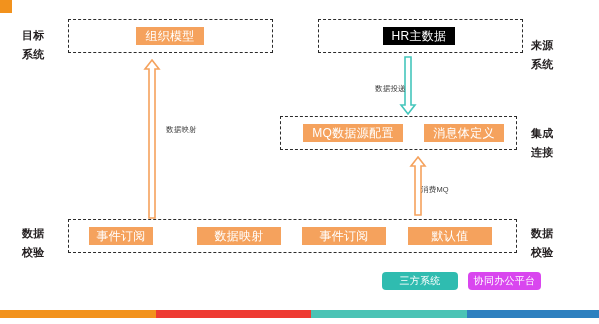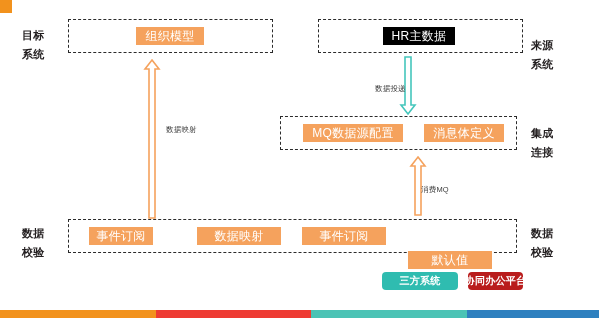--- a/index.html
+++ b/index.html
@@ -85,21 +85,21 @@
   
   .legend-pill {
     position: absolute;
     box-sizing: border-box;
     display: flex;
     align-items: center;
     justify-content: center;
     border-radius: 4px;
     color: #ffffff;
     font-size: 10px;
-    font-weight: bold;
+    font-weight: normal;
     letter-spacing: 0.3px;
     white-space: nowrap;
     text-align: right;
   }
 
   
   .bottom-bar {
     position: absolute;
     left: 0;
     bottom: 6px;
@@ -146,21 +146,21 @@
   <div class="pill orange" style="left:303px; top:124px; width:100px; height:18px;">MQ数据源配置</div>
 
   <div class="dashed-box" style="left:68px; top:219px; width:449px; height:34px;"></div>
 
   <div class="pill orange" style="left:89px; top:227px; width:64px; height:18px;">事件订阅</div>
 
   <div class="pill orange" style="left:197px; top:227px; width:84px; height:18px;">数据映射</div>
 
   <div class="pill orange" style="left:302px; top:227px; width:84px; height:18px;">事件订阅</div>
 
-  <div class="pill orange" style="left:408px; top:227px; width:84px; height:18px;margin-top:24px;">默认值</div>
+  <div class="pill orange" style="left:408px; top:227px; width:84px; height:18px;">默认值</div>
 
   <div class="arrow" style="left:143px; top:58px;">
     <svg width="18" height="162" viewBox="0 0 18 162">
       <path d="M9 2 L16 11 L12 11 L12 160 L6 160 L6 11 L2 11 Z" fill="none" stroke="#F5A25D" stroke-width="1.6" stroke-linejoin="miter"></path>
     </svg>
   </div>
   <div class="edge-label" style="left:166px; top:125px;">数据映射</div>
 
   <div class="arrow" style="left:399px; top:56px;">
     <svg width="18" height="60" viewBox="0 0 18 60">
@@ -171,21 +171,21 @@
 
   <div class="arrow" style="left:409px; top:155px;">
     <svg width="18" height="62" viewBox="0 0 18 62">
       <path d="M9 2 L16 11 L12 11 L12 60 L6 60 L6 11 L2 11 Z" fill="none" stroke="#F5A25D" stroke-width="1.6" stroke-linejoin="miter"></path>
     </svg>
   </div>
   <div class="edge-label" style="left:421px; top:185px;">消费MQ</div>
 
   <div class="legend-pill" style="left:382px; top:272px; width:76px; height:18px; background:#2FBCB0;">三方系统</div>
 
-  <div class="legend-pill" style="left:468px; top:272px; width:55px; height:18px; background:#b91c1c;">协同办公平台</div>
+  <div class="legend-pill" style="left:468px; top:272px; width:73px; height:18px; background:#d946ef;">协同办公平台</div>
 
   <div class="bottom-bar">
     <div class="bar-seg" style="width:26%; background:#F2921D;"></div>
     <div class="bar-seg" style="width:26%; background:#EE3B33;"></div>
     <div class="bar-seg" style="width:26%; background:#4BC3B5;"></div>
     <div class="bar-seg" style="width:22%; background:#2E80BF;"></div>
   </div>
 
 </div>
 

